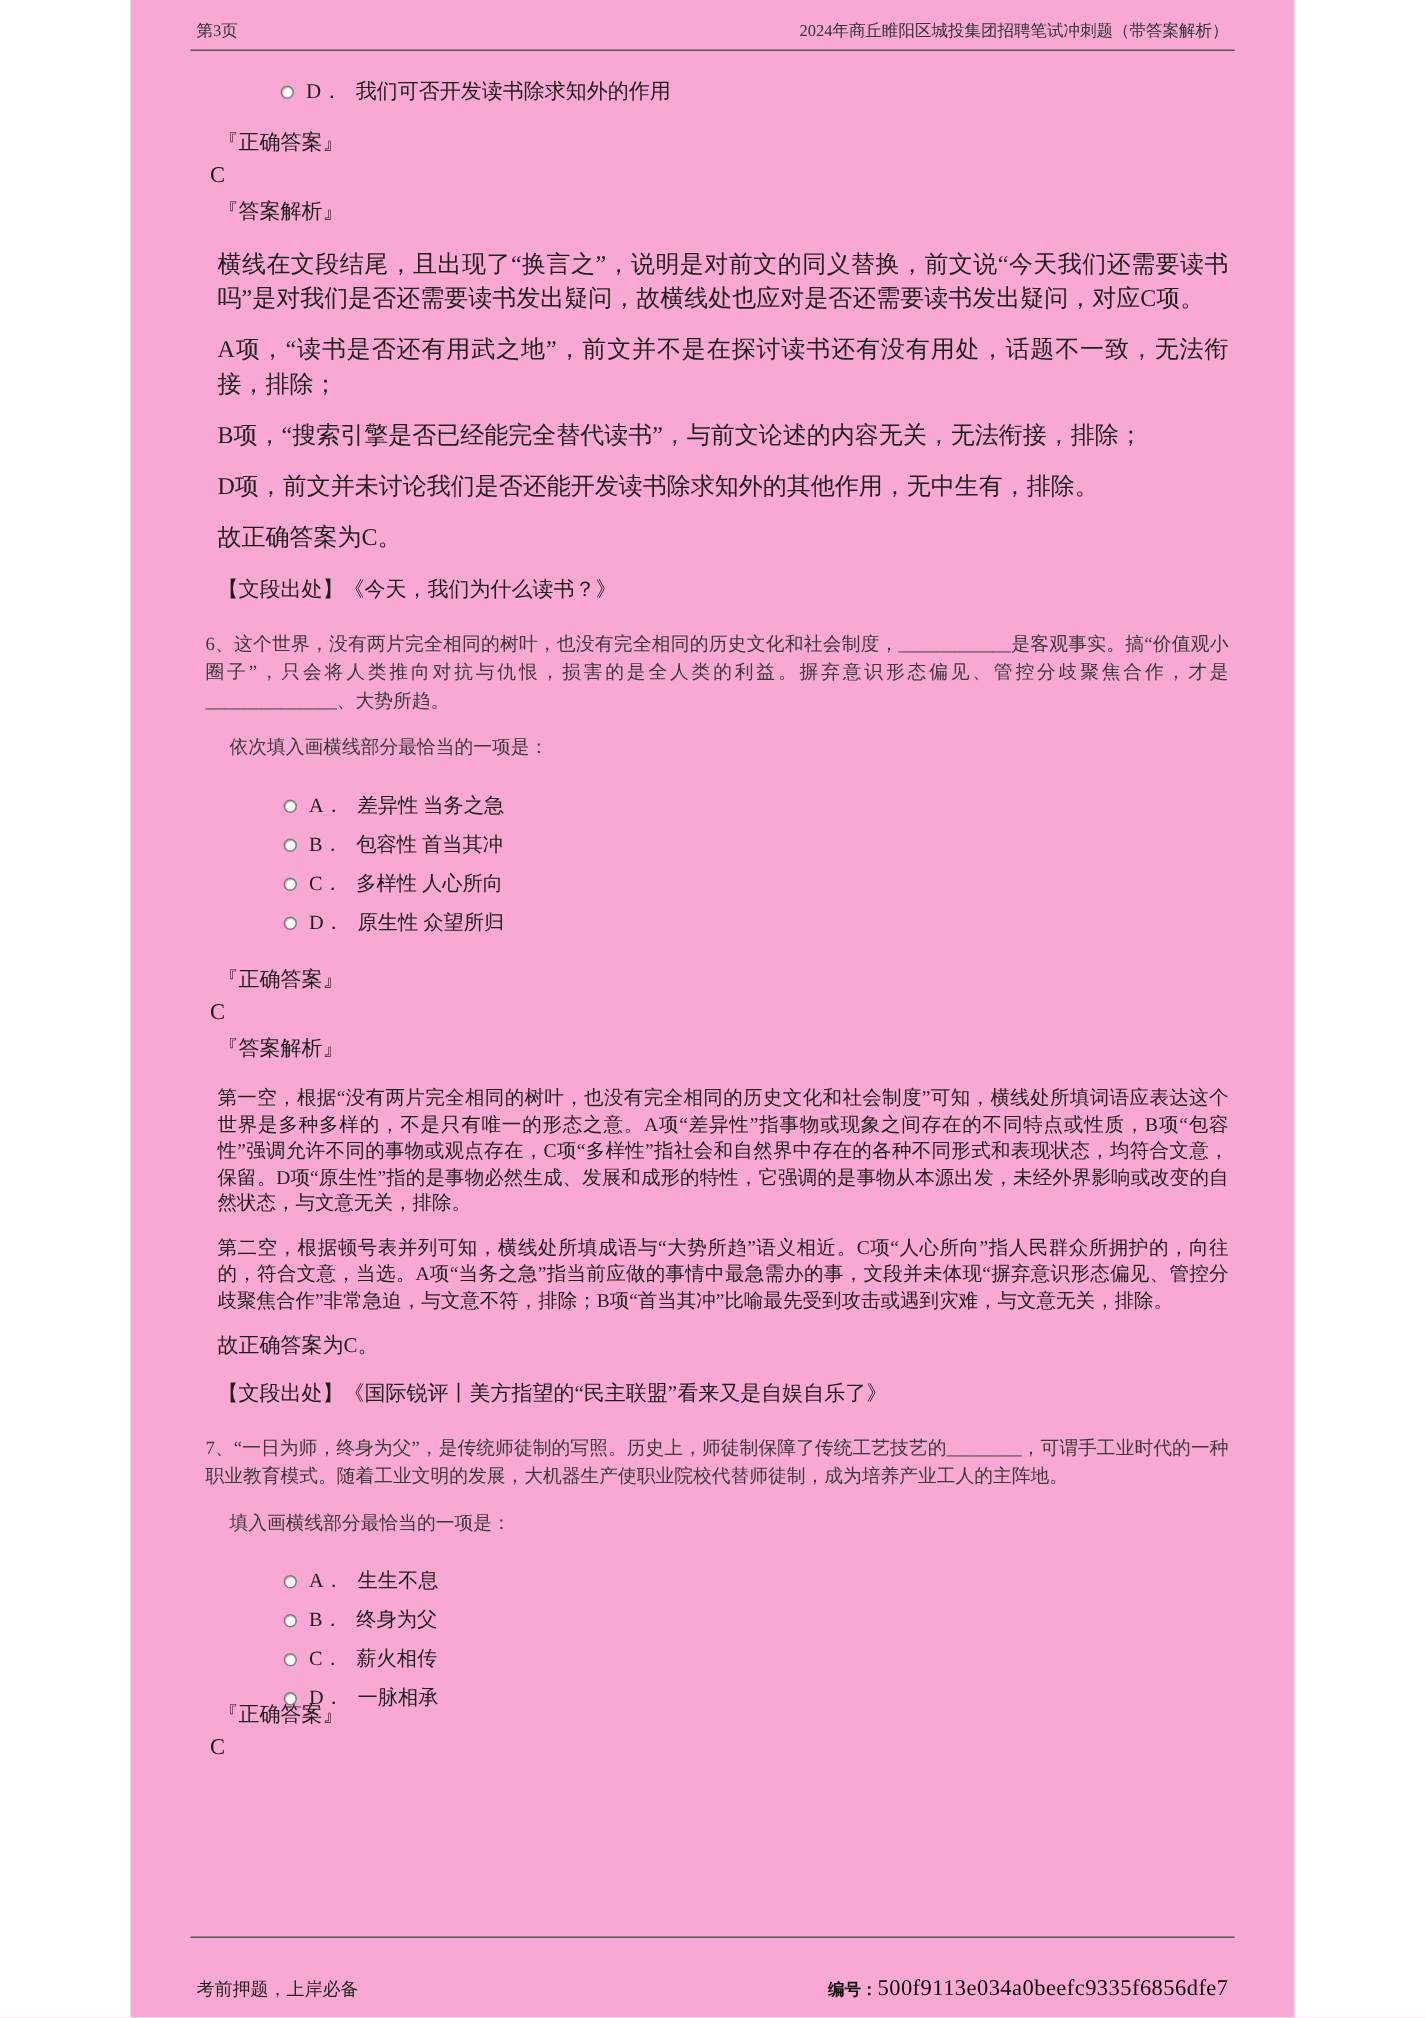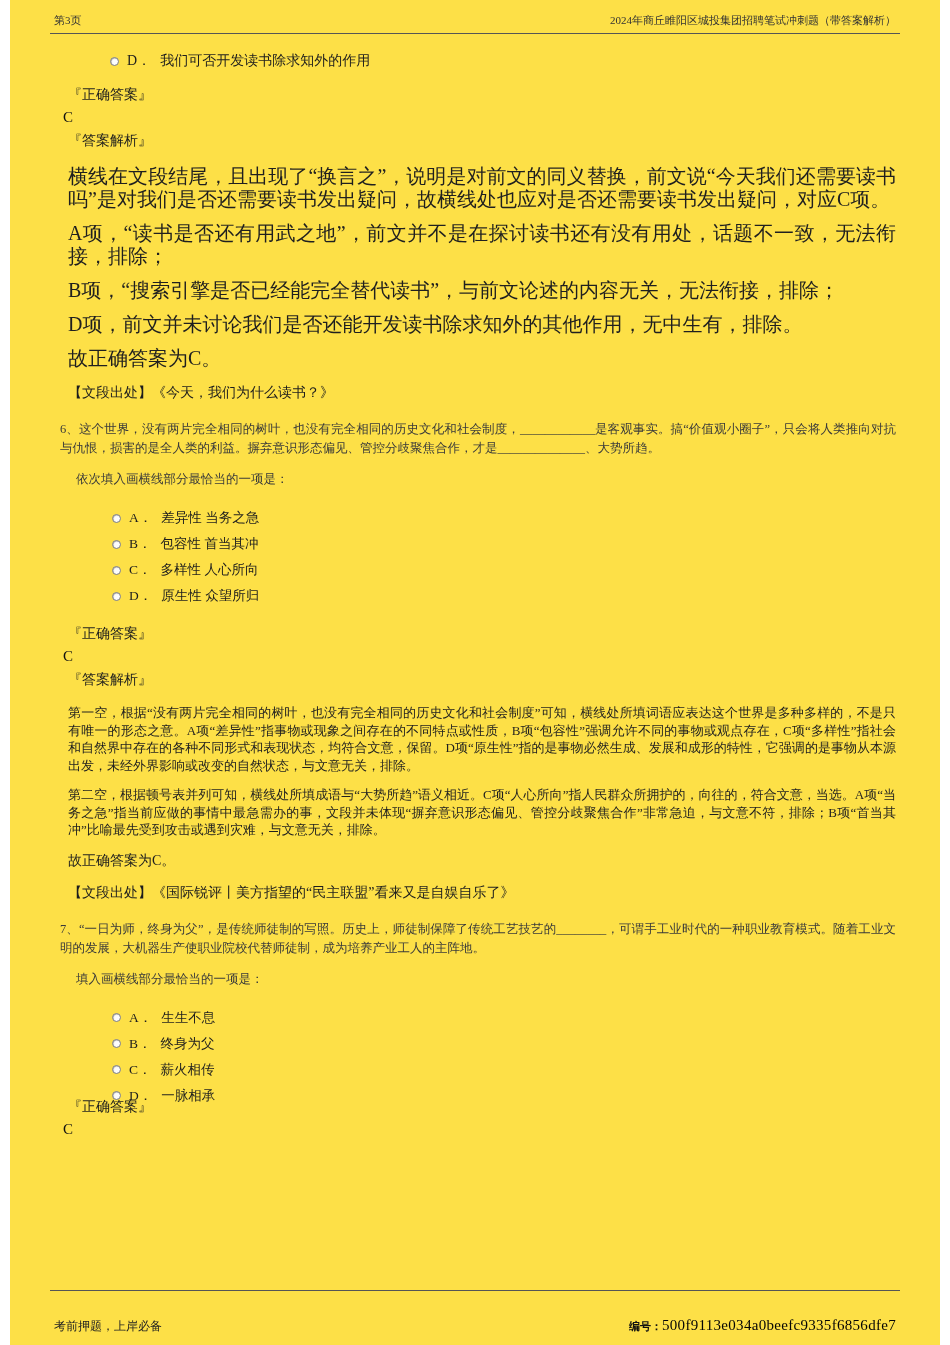--- a/index.html
+++ b/index.html
@@ -1,21 +1,21 @@
 <!DOCTYPE html>
 <html><head>
 <meta charset="utf-8">
 <style>
   * { margin: 0; padding: 0; box-sizing: border-box; }
   html, body { background: #ffffff; }
   .page {
-    width: 930px;
+    width: 776px;
     min-height: 1345px;
     margin: 0 auto;
-    background: #fde047;
+    background: #f9a8d4;
     display: flex;
     flex-direction: column;
     font-family: "Liberation Serif", "DejaVu Serif", serif;
     color: #222222;
     overflow: hidden;
   }
   
   .header {
     display: flex;
     justify-content: space-between;
@@ -49,21 +49,21 @@
   .opt-letter { margin-right: 9px; white-space: nowrap; }
   .q5-option { margin: 14px 0 0 56px; }
 
   .label { margin: 16px 0 0 14px; font-size: 14px; color: #1d1d1d; }
   .label.tight { margin-top: 6px; }
   .label.overlap { margin-top: -11px; }
   .answer { margin: 5px 0 0 9px; font-size: 15px; color: #111111; }
 
   .para {
     margin: 11px 0 0 14px;
-    font-size: 20px;
+    font-size: 16px;
     line-height: 23px;
     color: #1f1f1f;
     text-align: justify;
   }
   .para.first { margin-top: 15px; }
   .source { margin: 14px 0 0 14px; font-size: 14px; color: #1d1d1d; }
 
   .stem {
     margin: 18px 0 0 6px;
     font-size: 12.5px;

